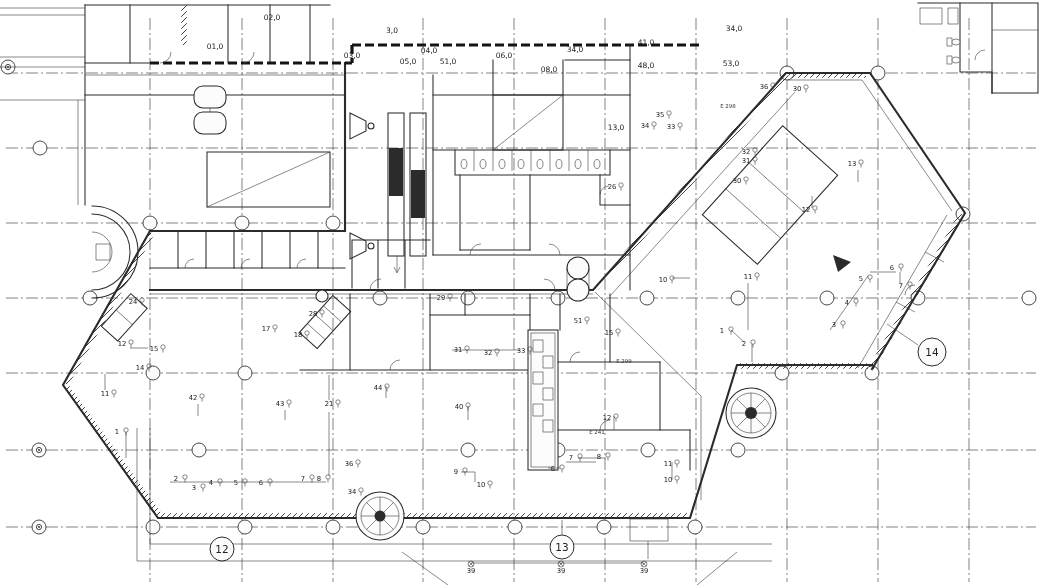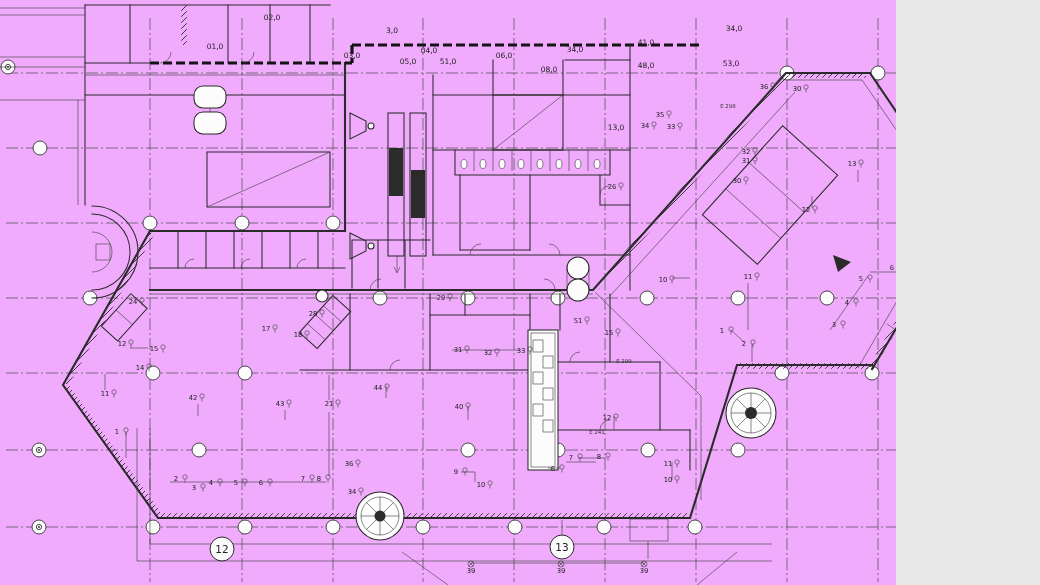--- a/index.html
+++ b/index.html
@@ -1,16 +1,16 @@
 <!DOCTYPE html>
 <html><head>
 <meta charset="utf-8">
 <style>
   html,body{margin:0;padding:0;background:#e8e8e8;}
-  .stage{position:relative;width:896px;height:585px;background:#f0abfc;overflow:hidden;
+  .stage{position:relative;width:1040px;height:585px;background:#ffffff;overflow:hidden;
          font-family:"DejaVu Sans",sans-serif;}
   svg{position:absolute;left:0;top:0;}
   .gridline{stroke:#4a4a4a;stroke-width:0.7;stroke-dasharray:12 3 2 3;fill:none;}
   .gmark{stroke:#333;stroke-width:0.9;fill:#fcfcfc;}
   .w2{stroke:#2b2b2b;stroke-width:2.1;fill:none;stroke-linecap:square;}
   .w1{stroke:#2b2b2b;stroke-width:1.05;fill:none;stroke-linecap:square;}
   .w0{stroke:#3a3a3a;stroke-width:0.6;fill:none;}
   .whatch{stroke:url(#hatch);stroke-width:5.5;fill:none;}
   .wdash{stroke:#141414;stroke-width:3.2;fill:none;stroke-dasharray:9 4;}
   .paperfill{fill:#fcfcfc;}

